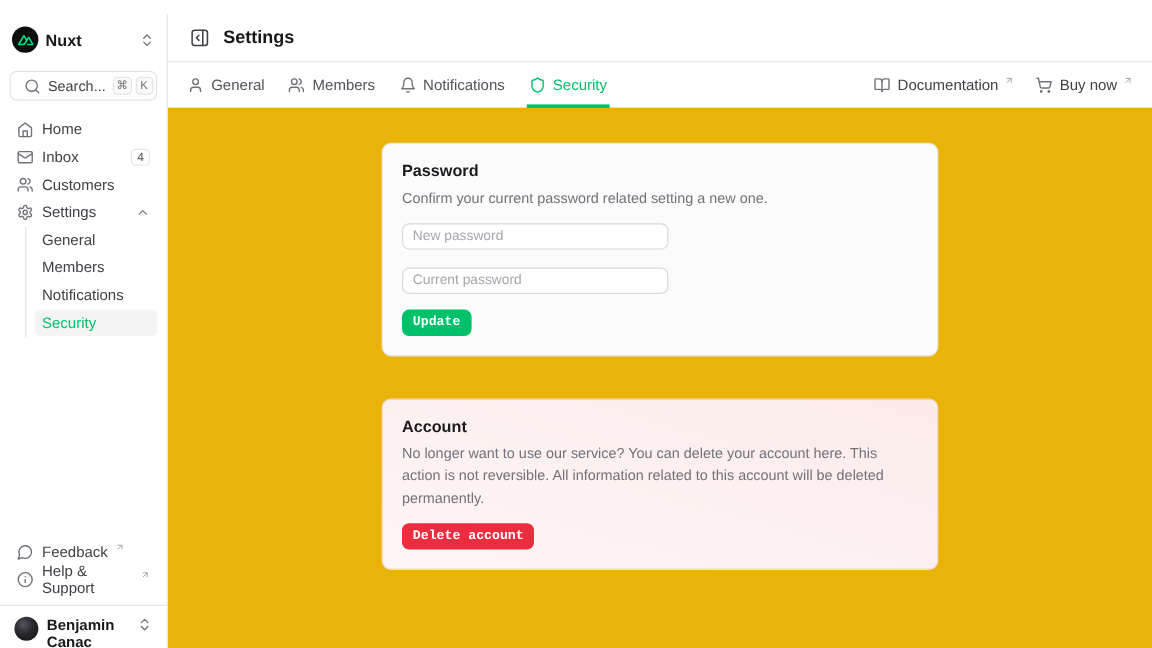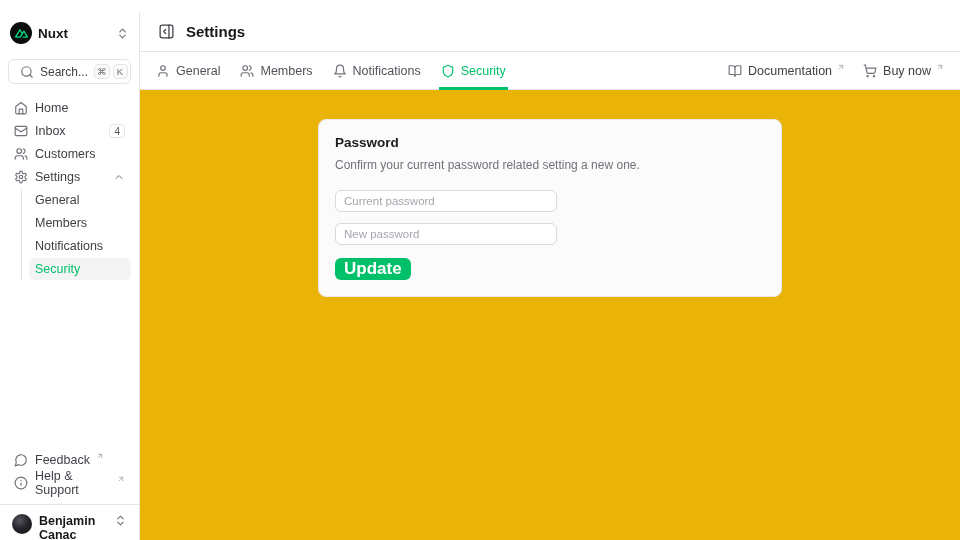--- a/index.html
+++ b/index.html
@@ -104,21 +104,21 @@
   .pw-input {
     display:block; width:222px; height:22px; border:1px solid #d9d9de; border-radius:6px;
     padding:0 8px; font-size:11.5px; font-family:inherit; color:#18181b; background:#fff; outline:none;
   }
   .pw-input::placeholder { color:#a5a5ae; }
   .pw-input.first { margin-top:15px; }
   .pw-input.second { margin-top:11px; }
 
   .btn {
     border:none; border-radius:6px; height:22px; padding:0 9px;
-    font-size:17px; font-weight:600; color:#fff; font-family:Liberation Sans, sans-serif;
+    font-size:11px; font-weight:600; color:#fff; font-family:Liberation Mono, monospace;
     display:inline-flex; align-items:center; cursor:pointer;
   }
   .btn.primary { background:var(--primary); margin-top:13px; }
   .btn.danger-btn { background:var(--danger); margin-top:12px; }
 </style>
 </head>
 <body>
 
 <div class="app">
 
@@ -348,22 +348,27 @@
         </div>
       </div>
     </div>
 
     <div class="content">
       <div class="card-stack">
 
         <section class="card neutral">
           <div class="card-title">Password</div>
           <div class="card-desc">Confirm your current password related setting a new one.</div>
+          <input type="password" class="pw-input second" placeholder="New password" style="">
           <input type="password" class="pw-input first" placeholder="Current password" style="">
-          <input type="password" class="pw-input second" placeholder="New password" style="">
           <button class="btn primary">Update</button>
         </section>
 
+        <section class="card danger">
+          <div class="card-title">Account</div>
+          <div class="card-desc">No longer want to use our service? You can delete your account here. This action is not reversible. All information related to this account will be deleted permanently.</div>
+          <button class="btn danger-btn">Delete account</button>
+        </section>
 
       </div>
     </div>
   </main>
 </div>
 
 </body></html>

